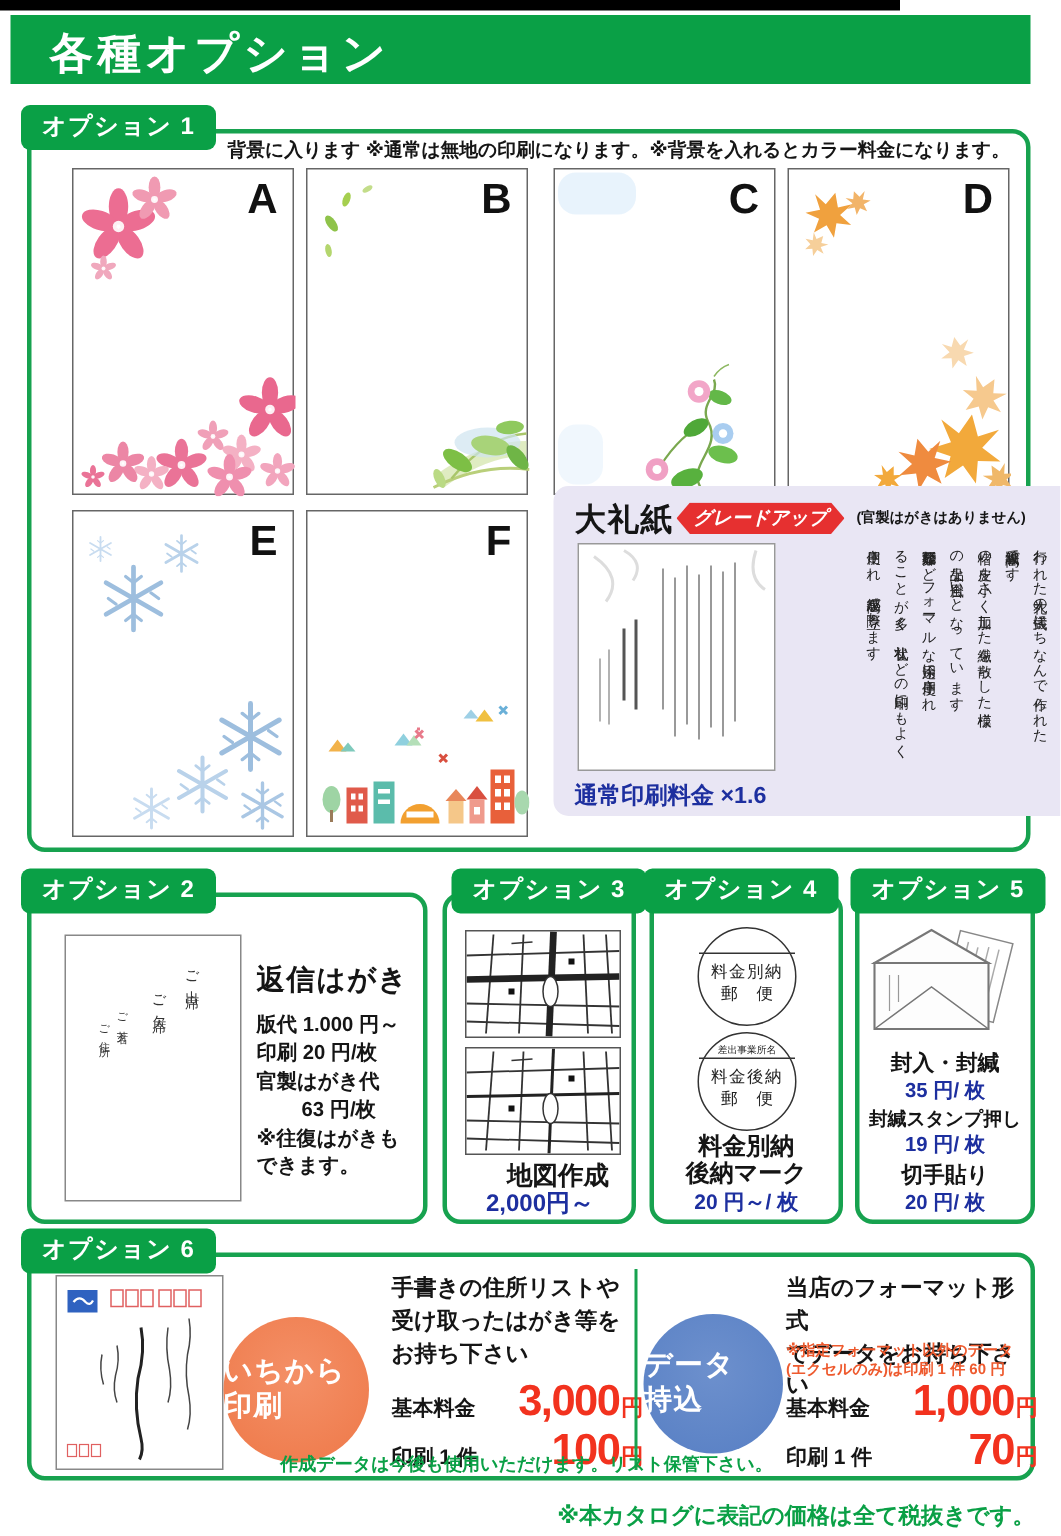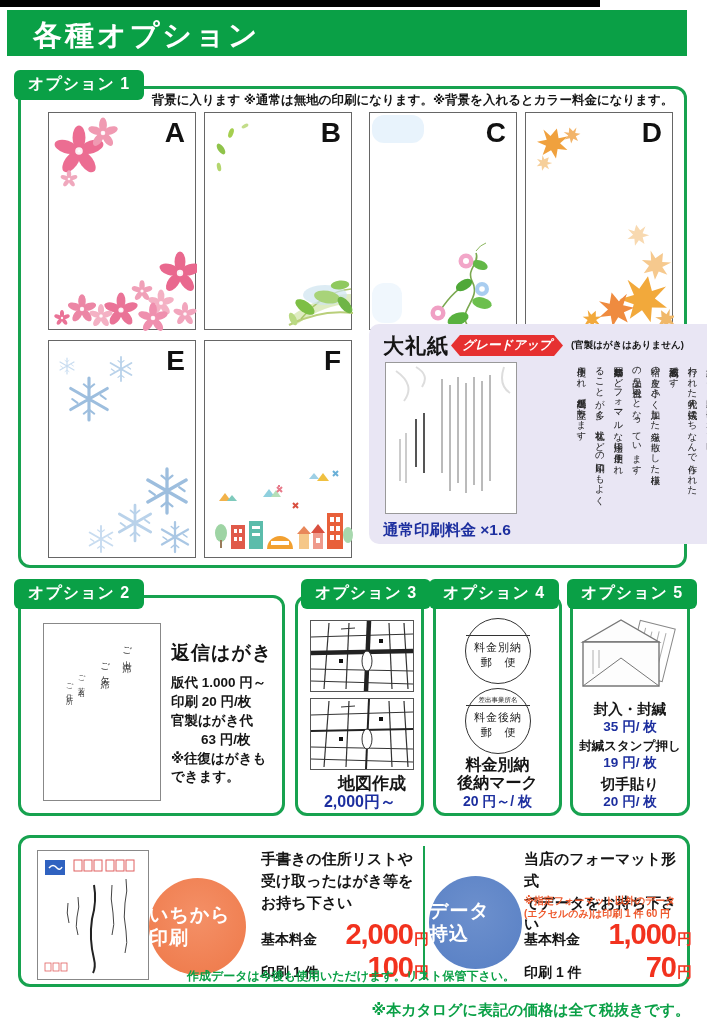--- a/index.html
+++ b/index.html
@@ -434,21 +434,21 @@
       <span>印刷</span>
     </div>
 
     <div class="abs o6-desc o6-desc-l">
       <div>手書きの住所リストや</div>
       <div>受け取ったはがき等を</div>
       <div>お持ち下さい</div>
     </div>
     <div class="prow pr-l1">
       <span class="plabel">基本料金</span>
-      <span class="pamount">2,000</span>
+      <span class="pamount">3,000</span>
       <span class="punit">円</span>
     </div>
     <div class="prow pr-l2">
       <span class="plabel">印刷 1 件</span>
       <span class="pamount">100</span>
       <span class="punit">円</span>
     </div>
 
     <div class="abs o6-divider"></div>
 
@@ -470,15 +470,16 @@
       <span class="punit">円</span>
     </div>
     <div class="prow pr-r2">
       <span class="plabel">印刷 1 件</span>
       <span class="pamount">70</span>
       <span class="punit">円</span>
     </div>
 
     <div class="abs o6-bottom">作成データは今後も使用いただけます。リスト保管下さい。</div>
   </section>
+  <div class="abs tab" id="t6">オプション 6</div>
 
   <div class="abs footer-note">※本カタログに表記の価格は全て税抜きです。</div>
 </div>
 
 </body></html>

